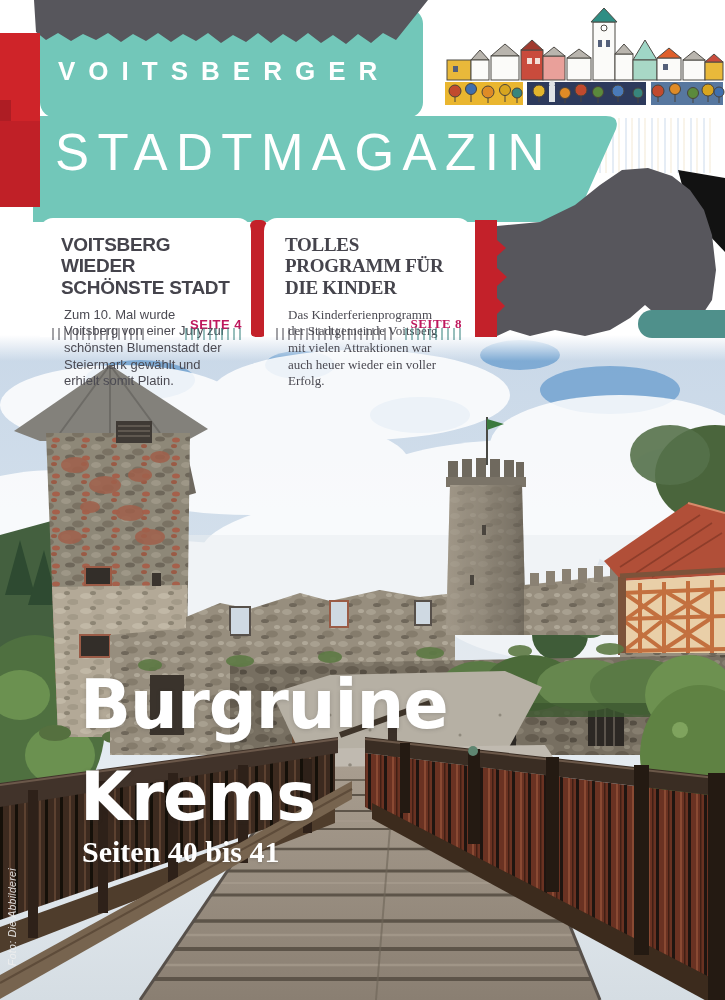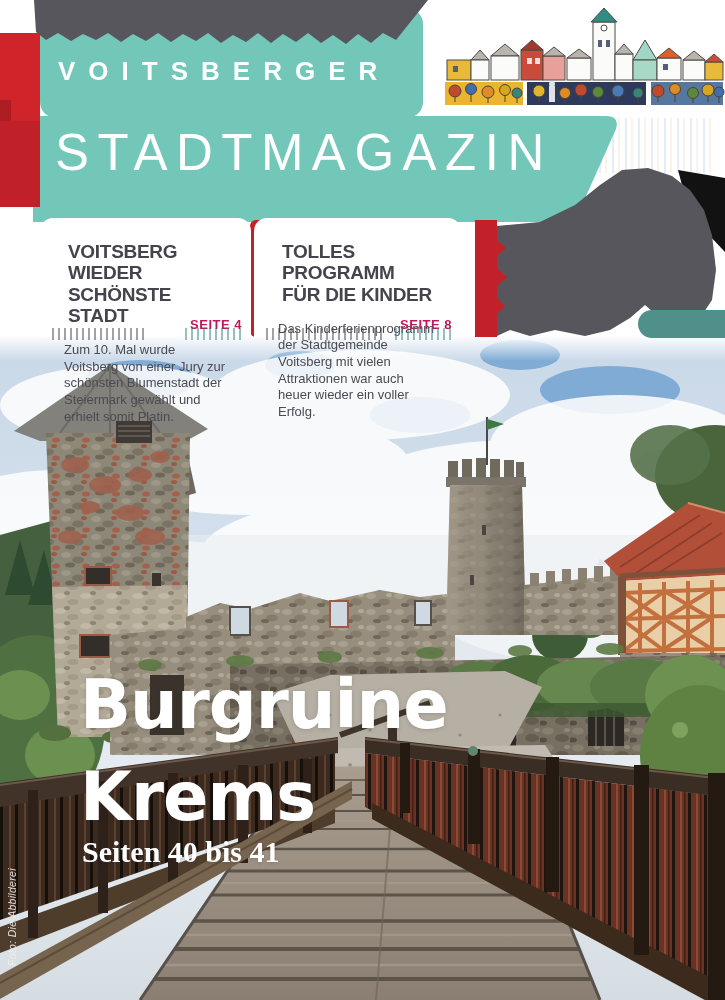--- a/index.html
+++ b/index.html
@@ -16,22 +16,22 @@
 
   
   .streaks{position:absolute;left:586px;top:118px;width:130px;height:55px;z-index:1;opacity:.45;
     background:repeating-linear-gradient(90deg,rgba(150,180,215,.55) 0 2px,rgba(255,255,255,0) 2px 6px,
                rgba(225,200,150,.45) 6px 8px,rgba(255,255,255,0) 8px 13px);}
 
   
   .teaser{position:absolute;top:218px;height:119px;background:#fff;border-radius:13px 13px 0 0;
     z-index:3;box-sizing:border-box;padding:7px 9px 6px 12px;}
   .teaser-1{left:40px;width:211px;}
-  .teaser-2{left:254px;width:207px;}
-  .teaser h2{margin:16px;font-size:19px;line-height:1.12;font-weight:700;color:#45444c;letter-spacing:-0.3px;}
+  .teaser-2{left:264px;width:207px;font-family:Liberation Serif, serif;}
+  .teaser h2{margin:9px;font-size:19px;line-height:1.12;font-weight:700;color:#45444c;letter-spacing:-0.3px;}
   .teaser p{margin:3px 12px 0;font-size:13px;line-height:1.28;color:#4b4a52;}
   .page-ref{position:absolute;right:9px;bottom:5px;font-size:13px;font-weight:700;color:#be185d;letter-spacing:.5px;}
   .gstrip{position:absolute;bottom:-3px;height:12px;opacity:.5;
     background:repeating-linear-gradient(90deg,#45444c 0 2px,rgba(255,255,255,0) 2px 6px);}
   .gstrip.teal{background:repeating-linear-gradient(90deg,#2f7e79 0 2px,rgba(255,255,255,0) 2px 6px);}
 
   
   .cover-line{position:absolute;left:80px;color:#fff;z-index:5;
     font-family:"DejaVu Sans",sans-serif;font-weight:800;font-size:67px;letter-spacing:-1px;
     text-shadow:0 1px 4px rgba(50,50,50,.22);white-space:nowrap;}

